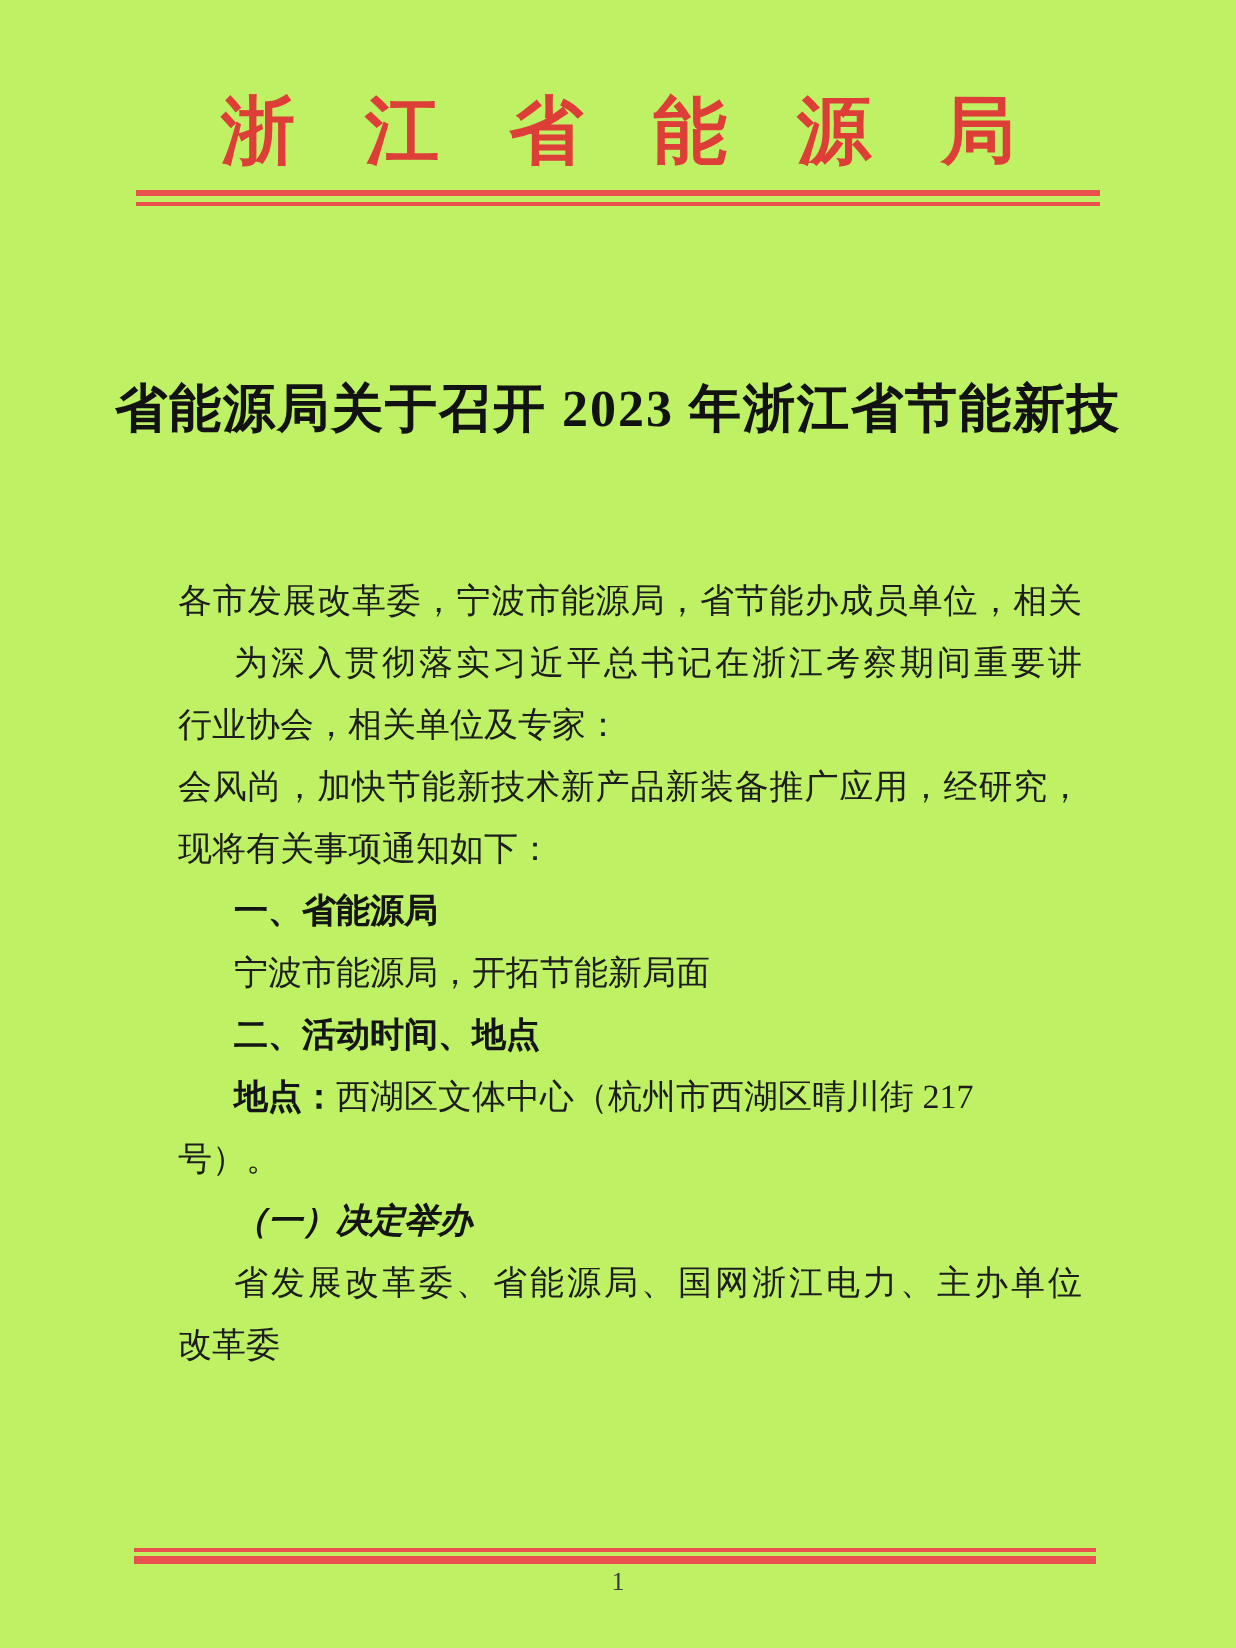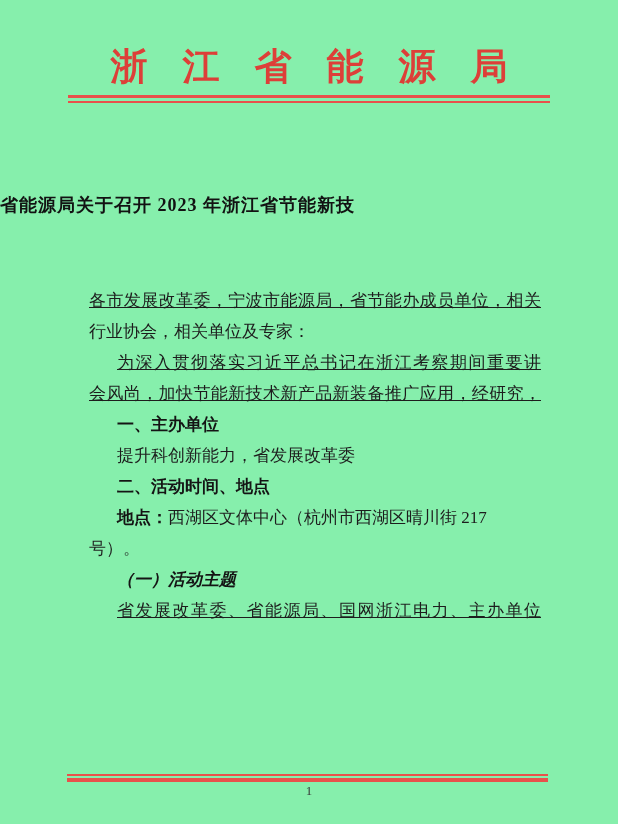--- a/index.html
+++ b/index.html
@@ -1,39 +1,39 @@
 <!DOCTYPE html>
 <html style="--red-text: #dd3f38; --red-rule: #e8514b;"><head>
 <meta charset="utf-8">
 <style>
   html,body{margin:0;padding:0;background:#ffffff;}
   .page{
-    position:relative;width:618px;height:824px;background:#86efac;
+    position:relative;width:618px;height:824px;background:#bef264;
     font-family:"Liberation Serif","DejaVu Serif",serif;overflow:hidden;
   }
   .agency{
     position:absolute;top:44px;left:0;right:0;height:46px;
     text-align:center;font-weight:bold;font-size:37px;line-height:46px;
     letter-spacing:35px;padding-left:35px;color:var(--red-text,#dd3f38);
   }
   .rule{position:absolute;left:68px;width:482px;background:var(--red-rule,#e8514b);}
   .rule.r-top-thick{top:95px;height:3px;}
   .rule.r-top-thin{top:101px;height:2px;}
   .rule.r-bot-thin{top:774px;height:2px;left:67px;width:481px;}
   .rule.r-bot-thick{top:778px;height:4px;left:67px;width:481px;}
   .doc-title{
-    position:absolute;top:189px;left:0;right:0;
-    font-weight:bold;font-size:18px;line-height:32px;color:#121212;letter-spacing:1px;
+    position:absolute;top:189px;left:0;right:0;text-align:center;
+    font-weight:bold;font-size:26px;line-height:32px;color:#121212;letter-spacing:1px;
   }
   .doc-body{
     position:absolute;top:285px;left:89px;width:452px;
     font-size:17px;line-height:31px;color:#1d1d1d;
   }
   .line{min-height:31px;}
-  .just{text-align:justify;text-align-last:justify;text-decoration:underline;}
+  .just{text-align:justify;text-align-last:justify;}
   .indent{text-indent:28px;}
   .hei{font-family:"Liberation Sans","DejaVu Sans",sans-serif;font-weight:bold;color:#141414;}
   .kai{font-weight:bold;font-style:italic;color:#141414;}
   .pagenum{
     position:absolute;top:783px;left:0;right:0;text-align:center;
     font-size:13px;color:#3a3a3a;line-height:16px;
   }
 </style>
 </head>
 <body>
@@ -44,29 +44,31 @@
 
   <div class="rule r-top-thick"></div>
   <div class="rule r-top-thin"></div>
 
   <div class="doc-title">
     <div>省能源局关于召开 2023 年浙江省节能新技</div>
   </div>
 
   <div class="doc-body">
       <div class="line  just">各市发展改革委，宁波市能源局，省节能办成员单位，相关</div>
+      <div class="line  indent just">为深入贯彻落实习近平总书记在浙江考察期间重要讲</div>
       <div class="line">行业协会，相关单位及专家：</div>
-      <div class="line  indent just">为深入贯彻落实习近平总书记在浙江考察期间重要讲</div>
       <div class="line  just">会风尚，加快节能新技术新产品新装备推广应用，经研究，</div>
-      <div class="line indent hei">一、主办单位</div>
-      <div class="line  indent">提升科创新能力，省发展改革委</div>
+      <div class="line">现将有关事项通知如下：</div>
+      <div class="line indent hei">一、省能源局</div>
+      <div class="line  indent">宁波市能源局，开拓节能新局面</div>
       <div class="line indent hei">二、活动时间、地点</div>
       <div class="line indent"><span class="hei">地点：</span>西湖区文体中心（杭州市西湖区晴川街 217 号）。</div>
-      <div class="line indent kai">（一）活动主题</div>
+      <div class="line indent kai">（一）决定举办</div>
       <div class="line  indent just">省发展改革委、省能源局、国网浙江电力、主办单位</div>
+      <div class="line">改革委</div>
     </div>
 
   <div class="rule r-bot-thin"></div>
   <div class="rule r-bot-thick"></div>
 
   <div class="pagenum">1</div>
 
 </div>
 
 </body></html>

